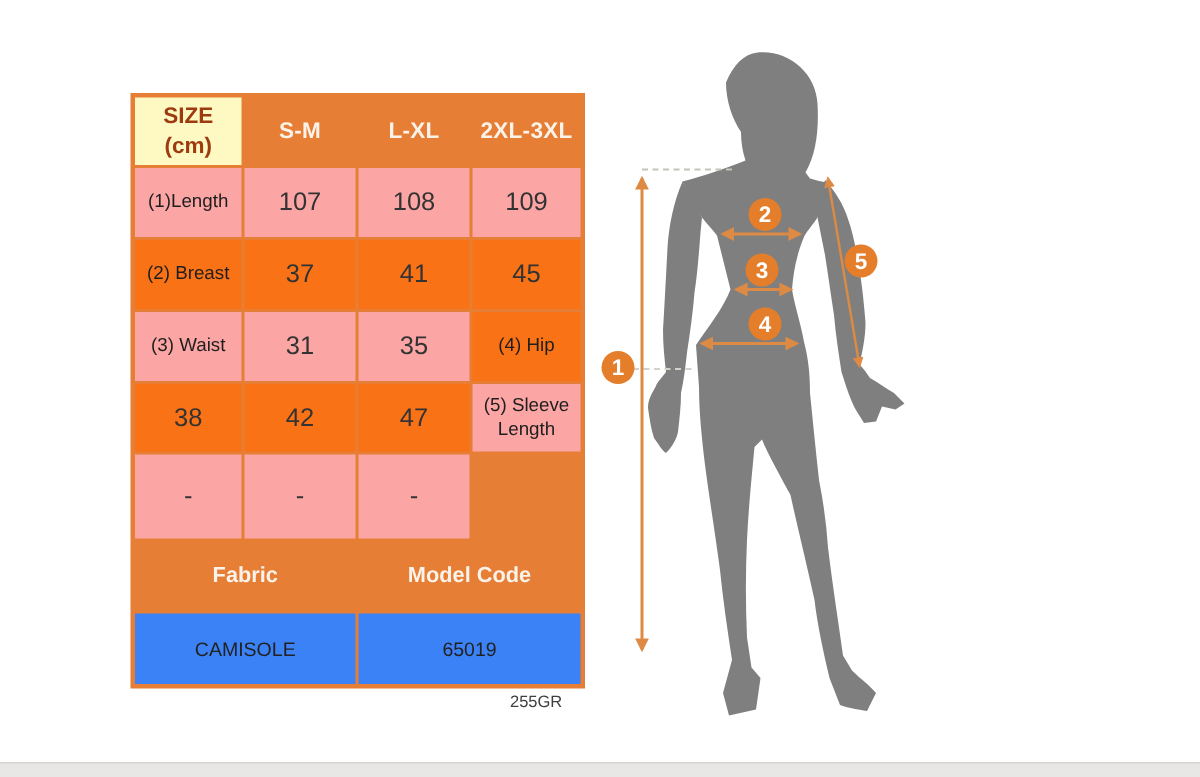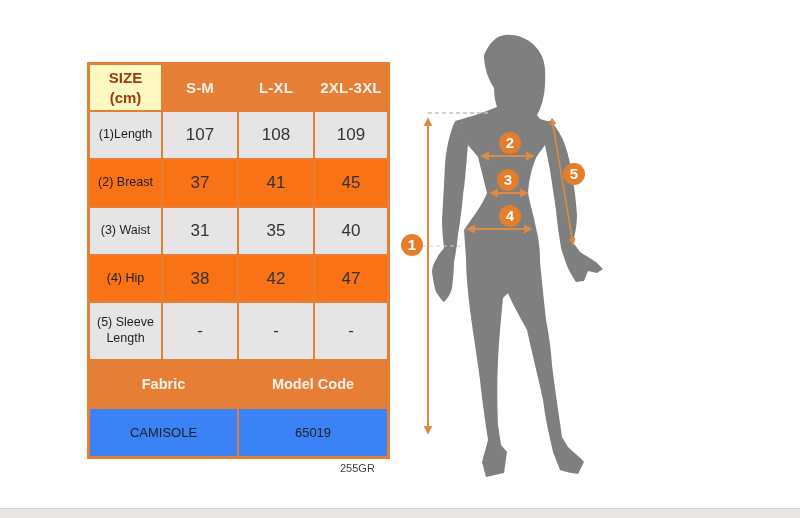--- a/index.html
+++ b/index.html
@@ -28,21 +28,21 @@
     background:#e67e35;color:#fbf3ea;
     font-weight:bold;font-size:15px;letter-spacing:.2px;
   }
   .corner{
     background:#fef9c3;color:#9e3a10;
     font-weight:bold;font-size:15px;line-height:1.3;
     flex-direction:column;
   }
   .label{font-size:12.5px;color:#1e1e1e;line-height:1.25;padding:0 5px;}
   .val{font-size:17px;color:#333333;}
-  .row-a{background:#e5e5e5;}
+  .row-a{background:#fca5a5;}
   .row-b{background:#f97316;}
   .span2{grid-column:span 2;}
   .fabric-th{
     background:#e67e35;color:#fbf3ea;
     font-weight:bold;font-size:14.5px;text-align:center;
   }
   .fabric-val{background:#3b82f6;font-size:13px;color:#222222;}
   
   .weight{
     position:absolute;left:340px;top:462px;width:52px;
@@ -82,21 +82,20 @@
     <div class="cell val row-a">109</div>
 
     <div class="cell label row-b">(2) Breast</div>
     <div class="cell val row-b">37</div>
     <div class="cell val row-b">41</div>
     <div class="cell val row-b">45</div>
 
     <div class="cell label row-a">(3) Waist</div>
     <div class="cell val row-a">31</div>
     <div class="cell val row-a">35</div>
-    <div class="cell val row-a">40</div>
 
     <div class="cell label row-b">(4) Hip</div>
     <div class="cell val row-b">38</div>
     <div class="cell val row-b">42</div>
     <div class="cell val row-b">47</div>
 
     <div class="cell label row-a">(5) Sleeve Length</div>
     <div class="cell val row-a">-</div>
     <div class="cell val row-a">-</div>
     <div class="cell val row-a">-</div>

